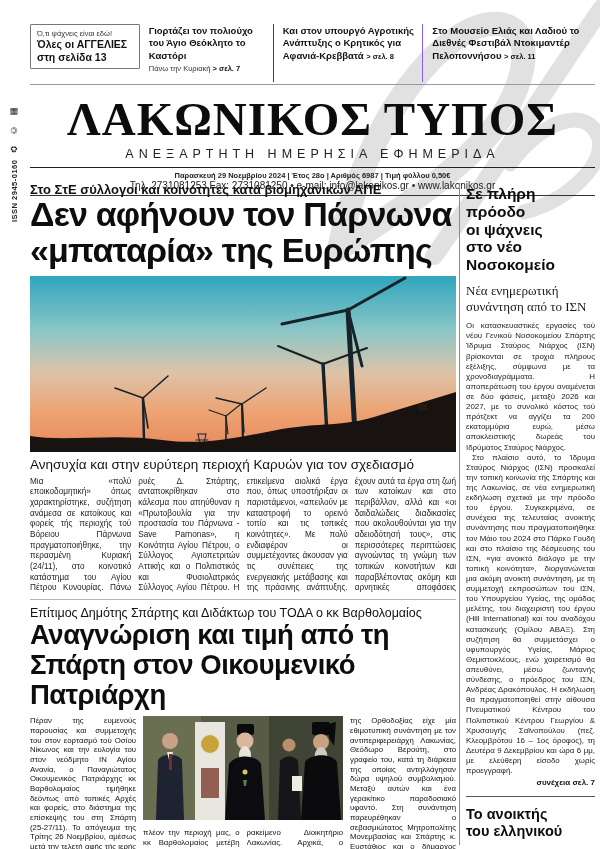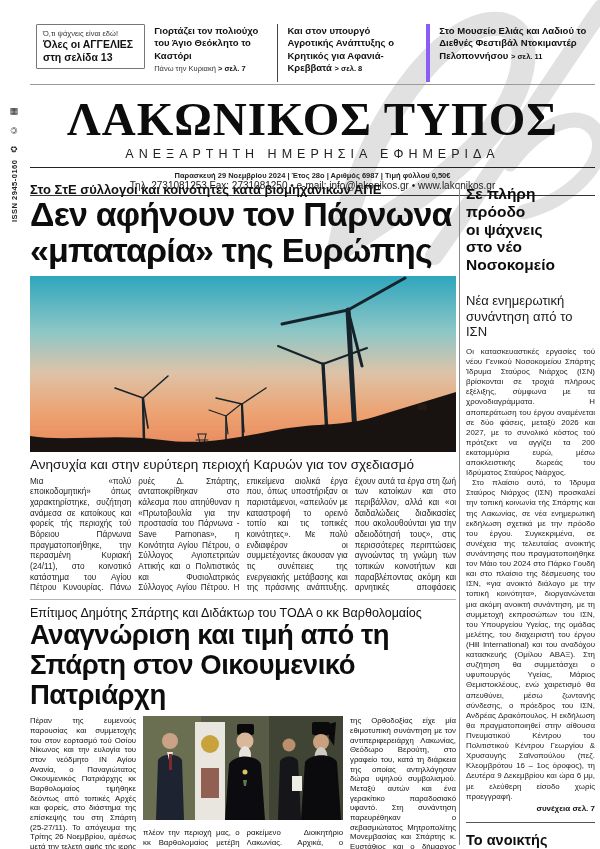--- a/index.html
+++ b/index.html
@@ -7,31 +7,31 @@
         font-family:"Liberation Sans",sans-serif;color:#111;margin:0 auto;}
   .layer{position:absolute;z-index:1;}
   
   .watermark{position:absolute;top:-6px;right:-14px;z-index:0;opacity:.75;pointer-events:none;}
   
   .issn-strip{left:3px;top:22px;width:22px;height:200px;writing-mode:vertical-rl;
       transform:rotate(180deg);display:flex;align-items:center;}
   .issn-text{font-size:7.5px;font-weight:bold;letter-spacing:.5px;color:#222;}
   .issn-icons{font-size:9px;letter-spacing:3px;color:#222;margin-top:6px;}
   
-  .teasers{left:36px;top:24px;width:565px;height:58px;display:flex;align-items:stretch;}
+  .teasers{left:30px;top:24px;width:565px;height:58px;display:flex;align-items:stretch;}
   .teaser-box{width:104px;border:1.5px solid #777;border-radius:1px;padding:4px 6px;align-self:flex-start;}
   .teaser-box .l1{font-size:7.5px;color:#333;}
   .teaser-box .l2,.teaser-box .l3{font-size:10.5px;font-weight:bold;line-height:1.25;}
   .teaser{padding:1px 8px 0 9px;}
   .teaser .t-title{font-size:9.5px;font-weight:bold;line-height:1.3;}
   .teaser .t-sub{margin-top:2px;font-size:7.5px;color:#333;}
   .pageref{font-weight:bold;font-size:7.5px;color:#111;white-space:nowrap;}
   .t2{width:126px;}
   .t3{width:143px;border-left:1px solid #444;}
-  .t4{width:168px;border-left:4px solid #8b5cf6;}
+  .t4{width:168px;border-left:1px solid #8b5cf6;}
   .teaser-rule{position:absolute;left:30px;top:84px;width:565px;height:1px;background:#9a9a9a;z-index:1;}
   
   .masthead{left:30px;top:96px;width:565px;text-align:center;}
   .masthead-title{font-family:"Liberation Serif",serif;font-weight:bold;font-size:47px;
       line-height:1;letter-spacing:1px;color:#0c0c0c;}
   .masthead-sub{margin-top:4px;font-size:12.5px;letter-spacing:5px;color:#222;}
   .mast-rule{margin-top:6px;border-top:1.5px solid #222;}
   .dateline{margin-top:3px;font-size:7.5px;font-weight:bold;color:#222;}
   .contact{font-size:10px;font-weight:normal;color:#222;}
   .mast-rule2{margin-top:4px;border-top:1px solid #333;}
@@ -51,21 +51,21 @@
   .art2-row{margin-top:7px;display:flex;gap:7px;height:154px;overflow:hidden;}
   .a2colA{width:106px;font-size:7.8px;line-height:1.24;text-align:justify;overflow:hidden;}
   .a2mid{width:200px;}
   .a2minis{display:flex;gap:7px;margin-top:4px;height:30px;overflow:hidden;}
   .a2mini{flex:1 1 0;font-size:7.8px;line-height:1.24;text-align:justify;overflow:hidden;}
   .a2colB{flex:1 1 0;font-size:7.8px;line-height:1.24;text-align:justify;overflow:hidden;}
   
   .sidebar-divider{left:459px;top:183px;width:1px;height:662px;background:#8a8a8a;}
   .sidebar{left:466px;top:185px;width:129px;}
   .sb-title{font-size:15.5px;font-weight:bold;line-height:1.15;color:#0d0d0d;}
-  .sb-sub{margin-top:19px;font-size:13px;font-weight:400;line-height:1.2;color:#1a1a1a;}
+  .sb-sub{margin-top:9px;font-size:13px;font-weight:400;line-height:1.2;color:#1a1a1a;font-family:Liberation Serif, serif;}
   .sb-body{margin-top:7px;font-size:7.9px;line-height:1.28;text-align:justify;color:#1c1c1c;
       max-height:462px;overflow:hidden;}
   .sb-body p{margin:0;}
   .sb-body p + p{text-indent:6px;}
   .sb-cont{font-size:8px;font-weight:bold;text-align:right;margin-top:2px;}
   .opinion{margin-top:9px;border-top:1.5px solid #555;padding-top:9px;}
   .op-title{font-size:14.5px;font-weight:bold;line-height:1.18;color:#0d0d0d;}
   .block{display:block;}
 </style>
 </head>

